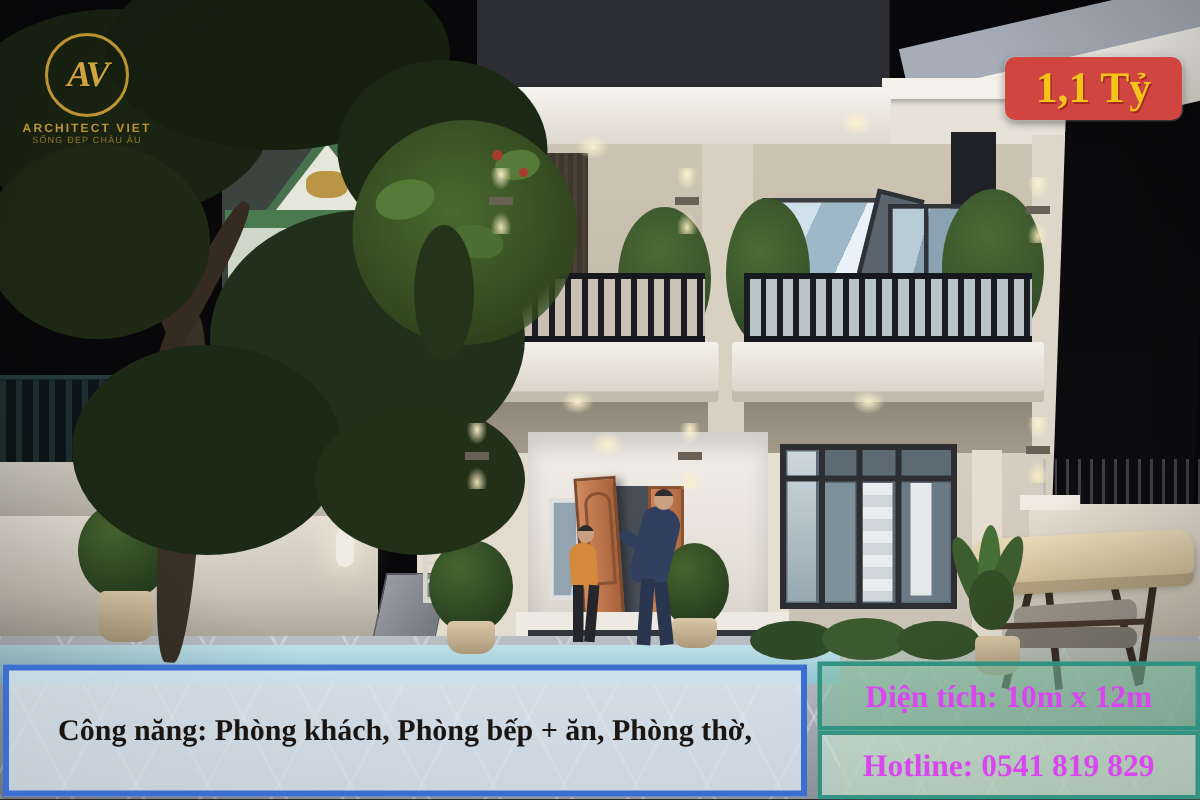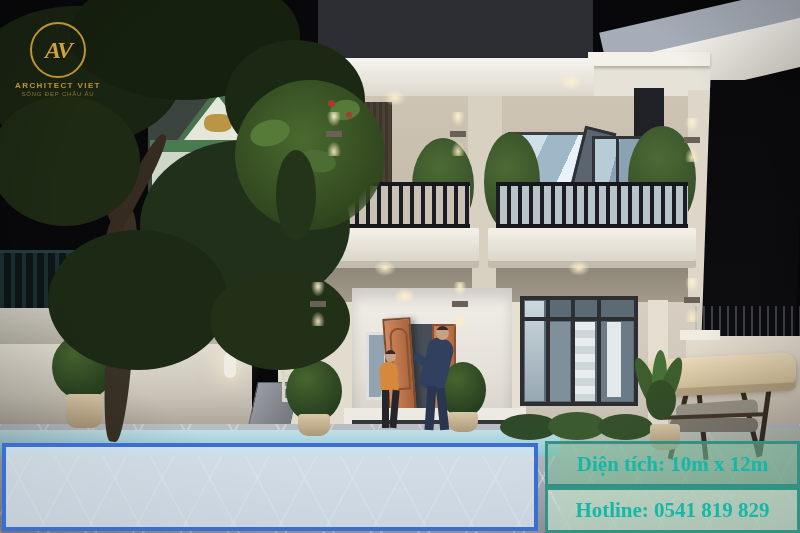--- a/index.html
+++ b/index.html
@@ -36,21 +36,21 @@
     text-shadow:1px 1px 0 rgba(130,20,10,.55);}
 
   #features-banner{position:absolute;left:2px;top:443px;width:536px;height:88px;box-sizing:border-box;
     border:4px solid #3a6ed0;background:rgba(219,231,241,.78);
     display:flex;flex-direction:column;justify-content:center;text-align:center;
     font:bold 20px/29px "Liberation Serif","DejaVu Serif",serif;color:#1b1511;}
   #right-banners{position:absolute;left:545px;top:441px;width:255px;height:92px;
     display:flex;flex-direction:column;}
   #right-banners .cell{box-sizing:border-box;border:3px solid rgba(45,143,128,.95);height:46px;
     display:flex;align-items:center;justify-content:center;
-    font:bold 21px "Liberation Serif","DejaVu Serif",serif;color:#14b8a6;}
+    font:bold 21px "Liberation Serif","DejaVu Serif",serif;color:#d946ef;}
   #cell-area{background:rgba(124,189,159,.55);}
   #cell-hotline{background:rgba(206,236,216,.6);}
 </style>
 </head>
 <body>
 
 <div id="root">
 
   <div class="grp">
     <i class="s" style="left:600px;top:6px;width:235px;height:34px;background:#a7adb8;transform:rotate(-13deg);"></i>
@@ -231,22 +231,26 @@
   </div>
 
   <div id="brand">
     <div class="ring">
       <span class="mono">AV</span>
     </div>
     <div class="nm">ARCHITECT VIET</div>
     <div class="tg">SỐNG ĐẸP CHÂU ÂU</div>
   </div>
 
+  <div id="price-badge">
+    <span>1,1 Tỷ</span>
+  </div>
 
   <div id="features-banner">
+    <div>Công năng: Phòng khách, Phòng bếp + ăn, Phòng thờ,</div>
   </div>
 
   <div id="right-banners">
     <div class="cell" id="cell-area">
       <span>Diện tích: 10m x 12m</span>
     </div>
     <div class="cell" id="cell-hotline">
       <span>Hotline: 0541 819 829</span>
     </div>
   </div>

